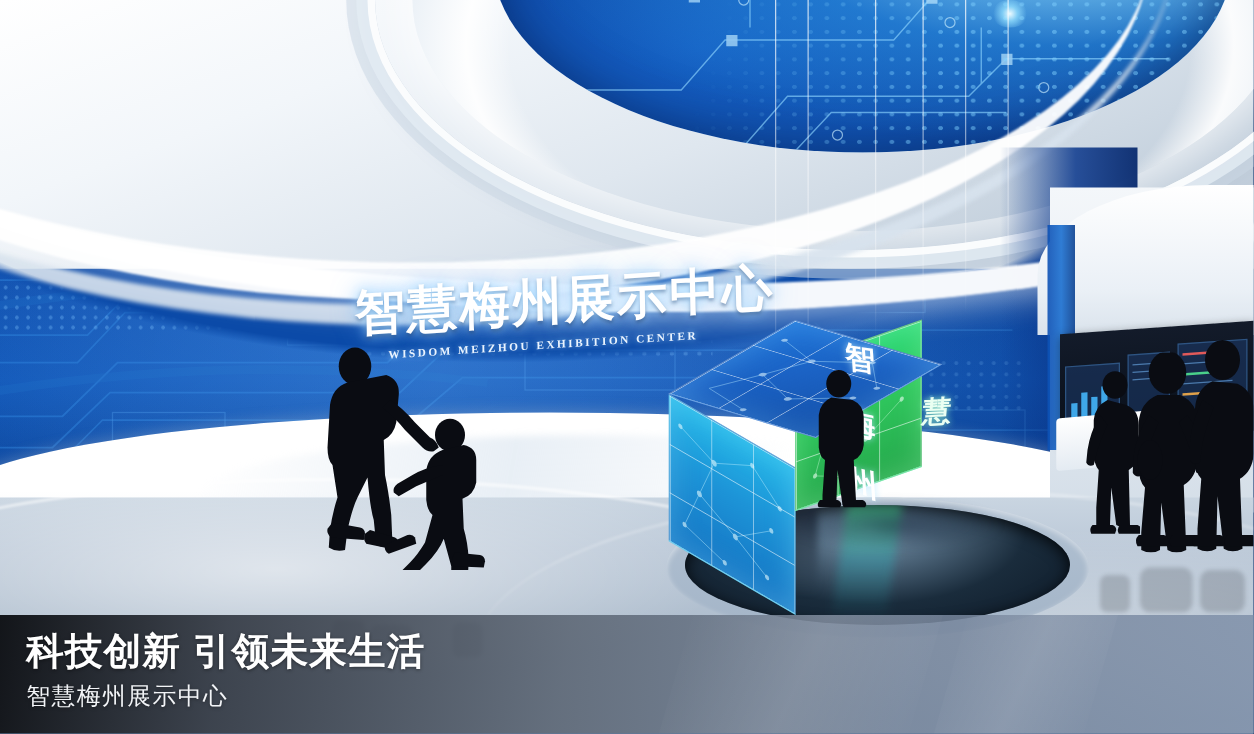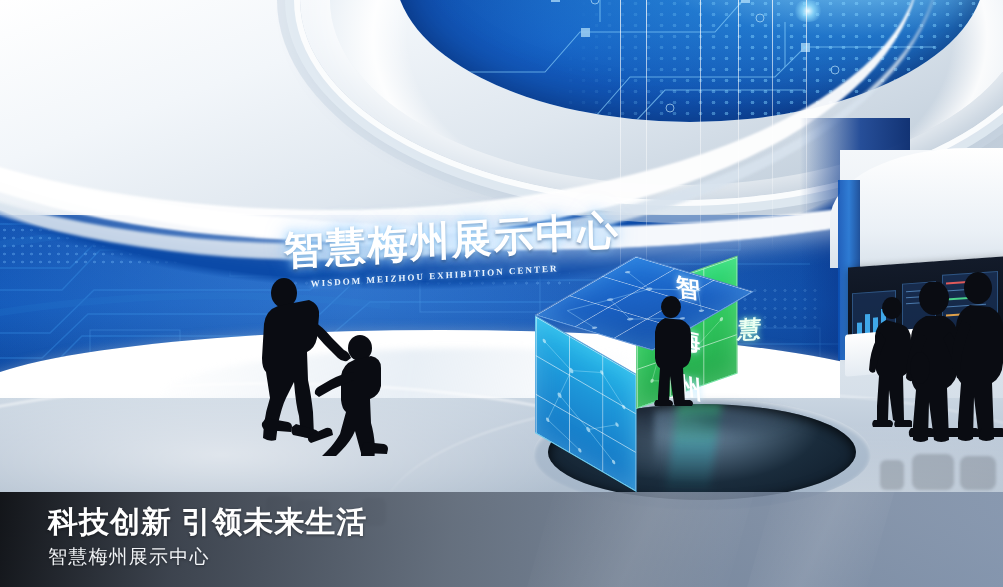--- a/index.html
+++ b/index.html
@@ -288,21 +288,21 @@
     position:absolute; left:0; top:492px; width:1003px; height:95px;
     background:
       linear-gradient(100deg, rgba(12,14,18,.96) 0%, rgba(52,58,68,.92) 18%, rgba(92,102,116,.88) 45%, rgba(118,133,155,.86) 72%, rgba(128,145,170,.85) 100%);
     overflow:hidden;
   }
   .caption-streak {
     position:absolute; top:-30px; width:200px; height:160px;
     background:linear-gradient(100deg, rgba(255,255,255,0) 0%, rgba(255,255,255,.10) 50%, rgba(255,255,255,0) 100%);
     transform:skewX(-16deg);
   }
-  .caption-inner { position:absolute; left:48px; top:12px; }
+  .caption-inner { position:absolute; left:21px; top:12px; }
   .cap-title {
     font-family:"Liberation Sans", sans-serif;
     font-size:30px; font-weight:700; color:#ffffff;
     letter-spacing:1px; line-height:1.18;
     text-shadow:0 1px 3px rgba(0,0,0,.45);
     white-space:nowrap;
   }
   .cap-sub {
     font-family:"Liberation Sans", sans-serif;
     font-size:19px; font-weight:400; color:#f2f4f7;

